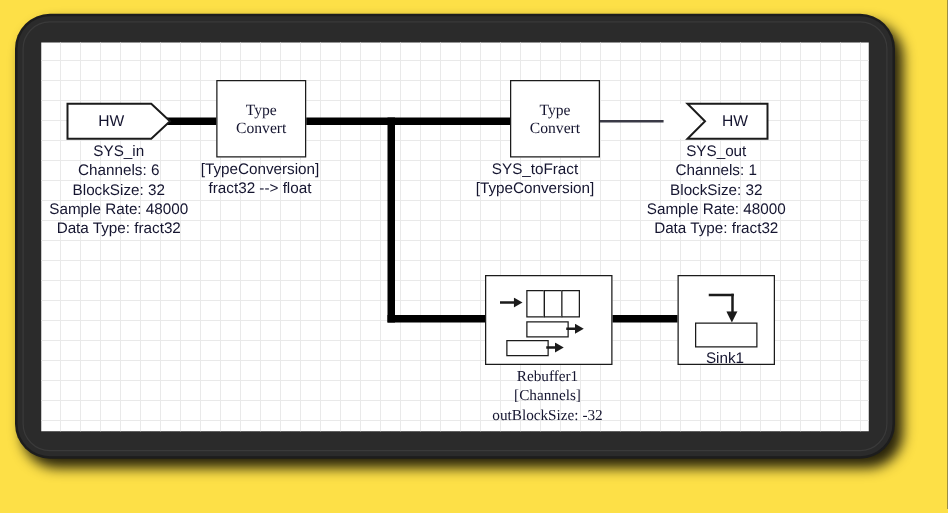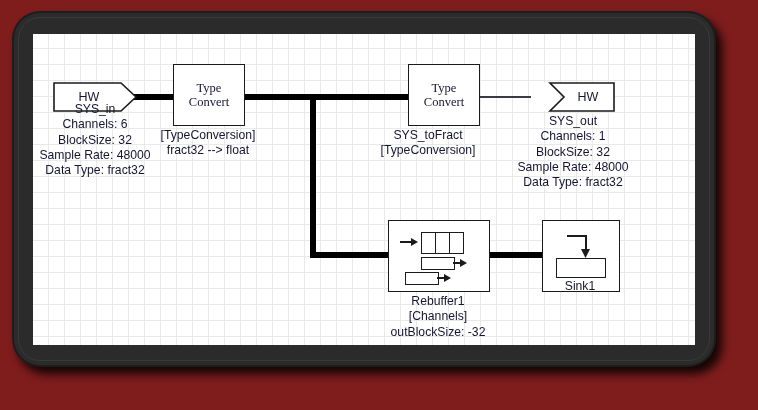--- a/index.html
+++ b/index.html
@@ -1,18 +1,18 @@
 <!DOCTYPE html>
 <html><head>
 <meta charset="utf-8">
 <style>
   html,body{margin:0;padding:0;background:#000;}
   body{width:758px;height:410px;overflow:hidden;font-family:"Liberation Sans",sans-serif;}
 
-  #frame{position:relative;width:758px;height:410px;background:#7f1d1d;}
+  #frame{position:relative;width:758px;height:410px;background:#fde047;}
 
   
   #bezel{
     position:absolute;left:14px;top:13px;width:700px;height:352px;
     background:#2b2b2b;border-radius:26px;
     box-shadow:0 0 0 2px #1d1d1d, 6px 7px 10px 2px rgba(0,0,0,.85);
   }
   #bezel:before{
     content:"";position:absolute;left:4px;top:4px;right:4px;bottom:4px;
     border-radius:22px;border:1px solid #3a3a3a;
@@ -78,21 +78,21 @@
     <div class="node" style="left:20px;top:48px;">
       <svg class="shape-svg" width="84" height="30">
         <polygon points="1,1 68,1 83,15 68,29 1,29" fill="#ffffff" stroke="#1b1b1b" stroke-width="1.6"></polygon>
       </svg>
       <div style="position:absolute;left:0;top:0;width:72px;height:30px;display:flex;align-items:center;justify-content:center;font-size:12.5px;color:#151530;">HW</div>
 
       <svg class="port" style="left:76px;top:8px;" width="16" height="16">
         <polygon points="0,0 12,7 0,14" fill="#2222ee" stroke="#1111cc" stroke-width="1"></polygon>
       </svg>
     </div>
-    <div class="label" style="left:-12px;top:68px;width:148px;">
+    <div class="label" style="left:-12px;top:80px;width:148px;">
       <div>SYS_in</div>
       <div>Channels: 6</div>
       <div>BlockSize: 32</div>
       <div>Sample Rate: 48000</div>
       <div>Data Type: fract32</div>
     </div>
 
     <div class="node" style="left:140px;top:30px;">
       <div class="rect" style="left:0;top:0;width:70px;height:60px;">
         <div class="t">
@@ -172,21 +172,21 @@
         <polygon points="0,0 7,4 0,8" fill="#1b1b1b"></polygon>
       </svg>
 
       <svg class="port" style="left:-3px;top:28px;" width="16" height="16">
         <polygon points="0,0 11,7 0,14" fill="#2222ee" stroke="#1111cc" stroke-width="1"></polygon>
       </svg>
       <svg class="port" style="left:96px;top:28px;" width="16" height="16">
         <polygon points="0,0 11,7 0,14" fill="#4aa8ff" stroke="#1111cc" stroke-width="1"></polygon>
       </svg>
     </div>
-    <div class="label" style="left:338px;top:260px;width:134px;">
+    <div class="label" style="left:338px;top:260px;width:134px;font-family:Liberation Serif, serif;">
       <div>Rebuffer1</div>
       <div>[Channels]</div>
       <div>outBlockSize: -32</div>
     </div>
 
     <div class="node" style="left:509px;top:186px;">
       <div class="rect" style="left:0;top:0;width:76px;height:70px;"></div>
 
       <div class="icon-line" style="left:25px;top:15px;width:20px;height:2px;"></div>
       <div class="icon-line" style="left:43px;top:15px;width:2px;height:17px;"></div>

